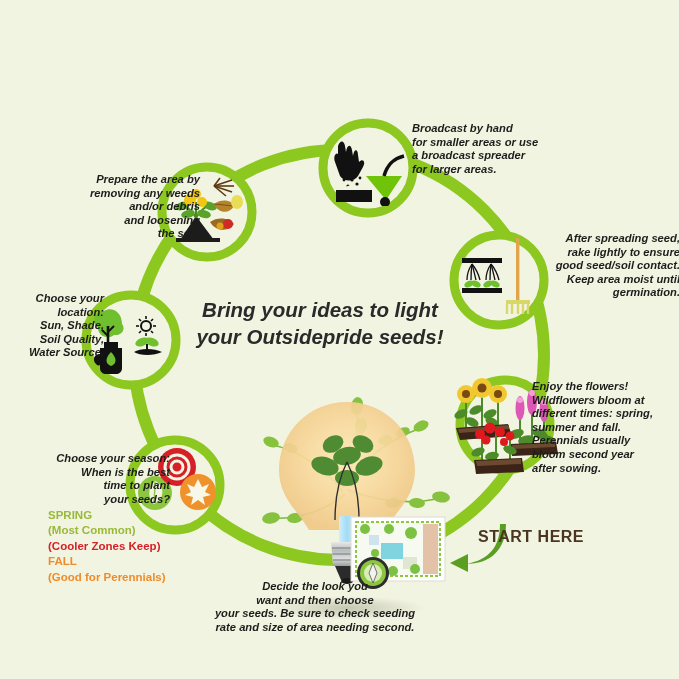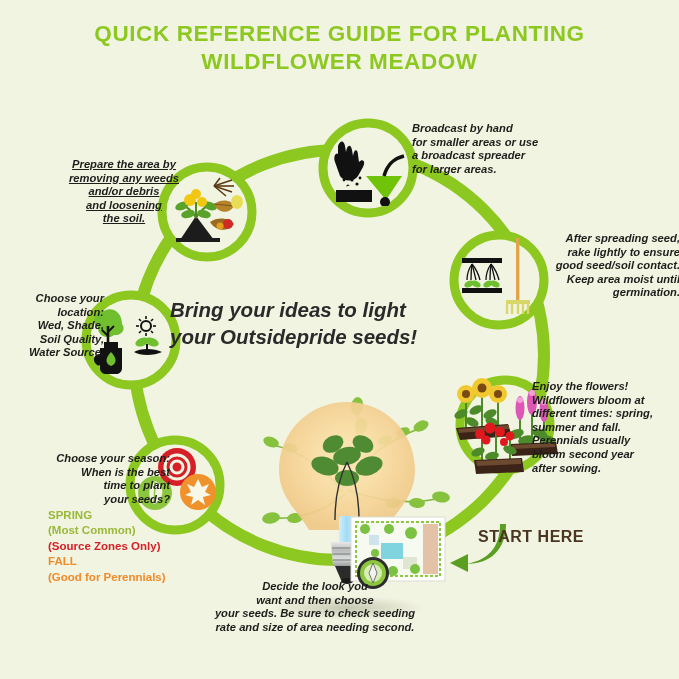--- a/index.html
+++ b/index.html
@@ -21,40 +21,41 @@
     font-size:22.5px;
     letter-spacing:0.6px;
     line-height:28px;
     font-family:"Liberation Sans", sans-serif;
   }
   .title .l2{display:block;}
 
   
   .tagline{
     position:absolute;left:170px;top:296px;width:300px;
+    text-align:center;
     font-style:italic;
     font-weight:bold;
     font-size:20.5px;
     line-height:27px;
     color:#2a2a2a;
     font-family:"Liberation Sans", sans-serif;
   }
 
   
   .callout{
     position:absolute;
     font-style:italic;
     font-weight:bold;
     font-size:11.2px;
     line-height:13.6px;
     color:#1d1d1b;
     font-family:"Liberation Sans", sans-serif;
     white-space:pre-line;
   }
-  .c-weeds   {left:48px;  top:158px; width:152px; text-align:center;text-decoration:underline;}
+  .c-weeds   {left:48px;  top:173px; width:152px; text-align:right;}
   .c-broad   {left:412px; top:122px; width:160px; text-align:left;}
   .c-rake    {left:532px; top:232px; width:148px; text-align:right;}
   .c-loc     {left:4px;   top:292px; width:100px; text-align:right;}
   .c-enjoy   {left:532px; top:380px; width:150px; text-align:left;}
   .c-season  {left:10px;  top:452px; width:160px; text-align:right;}
   .c-decide  {left:190px; top:580px; width:250px; text-align:center;}
 
   
   .seasons{
     position:absolute;left:10px;top:508px;width:160px;
@@ -428,24 +429,20 @@
         <circle cx="48" cy="60" r="5"></circle>
           <circle cx="58" cy="64" r="4.5"></circle>
         <circle cx="34" cy="68" r="4.5"></circle>
           <circle cx="52" cy="70" r="4"></circle>
       </g>
       <path d="M22 88 L70 86 L72 100 L24 102 Z" fill="#3b2318"></path>
       <path d="M24 89 L69 87 L69 92 L25 94 Z" fill="#6b4a2f"></path>
     </g>
   </svg>
 
-  <div class="title txt">
-    <span>QUICK REFERENCE GUIDE FOR PLANTING</span>
-    <span class="l2">WILDFLOWER MEADOW</span>
-  </div>
 
   <div class="tagline txt">
     <span>Bring your ideas to light</span><br>
     <span>your Outsidepride seeds!</span>
   </div>
 
   <div class="callout c-weeds txt">Prepare the area by
 removing any weeds
 and/or debris
 and loosening
@@ -454,21 +451,21 @@
 for smaller areas or use
 a broadcast spreader
 for larger areas.</div>
   <div class="callout c-rake txt">After spreading seed,
 rake lightly to ensure
 good seed/soil contact.
 Keep area moist until
 germination.</div>
   <div class="callout c-loc txt">Choose your
 location:
-Wed, Shade,
+Sun, Shade,
 Soil Quality,
 Water Source.</div>
   <div class="callout c-enjoy txt">Enjoy the flowers!
 Wildflowers bloom at
 different times: spring,
 summer and fall.
 Perennials usually
 bloom second year
 after sowing.</div>
   <div class="callout c-season txt">Choose your season:
@@ -476,20 +473,20 @@
 time to plant
 your seeds?</div>
   <div class="callout c-decide txt">Decide the look you
 want and then choose
 your seeds.  Be sure to check seeding
 rate and size of area needing second.</div>
 
   <div class="seasons txt">
     <span class="s-spring">SPRING</span>
     <span class="s-spring-sub">(Most Common)</span>
-    <span class="s-summer-sub">(Source Zones Only)</span>
+    <span class="s-summer-sub">(Cooler Zones Keep)</span>
     <span class="s-fall">FALL</span>
     <span class="s-fall-sub">(Good for Perennials)</span>
   </div>
 
   <div class="start-here txt">START HERE</div>
 
 </div>
 
 </body></html>

